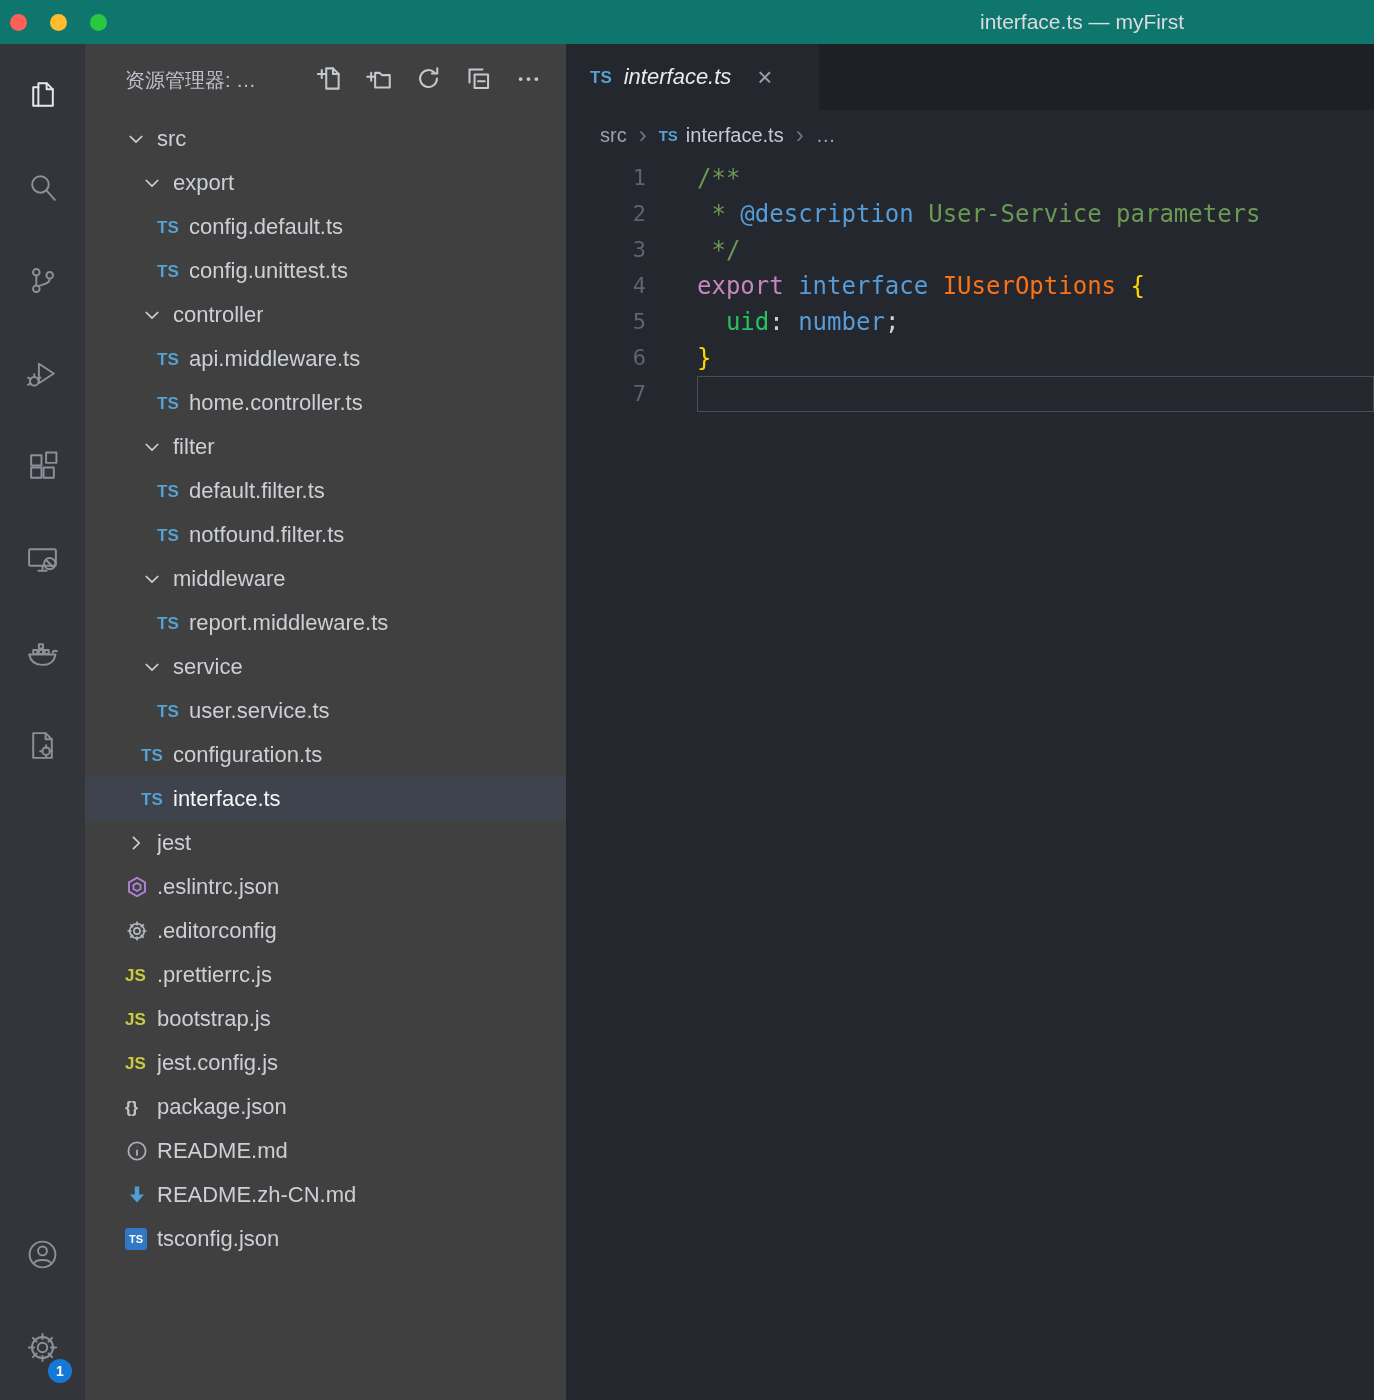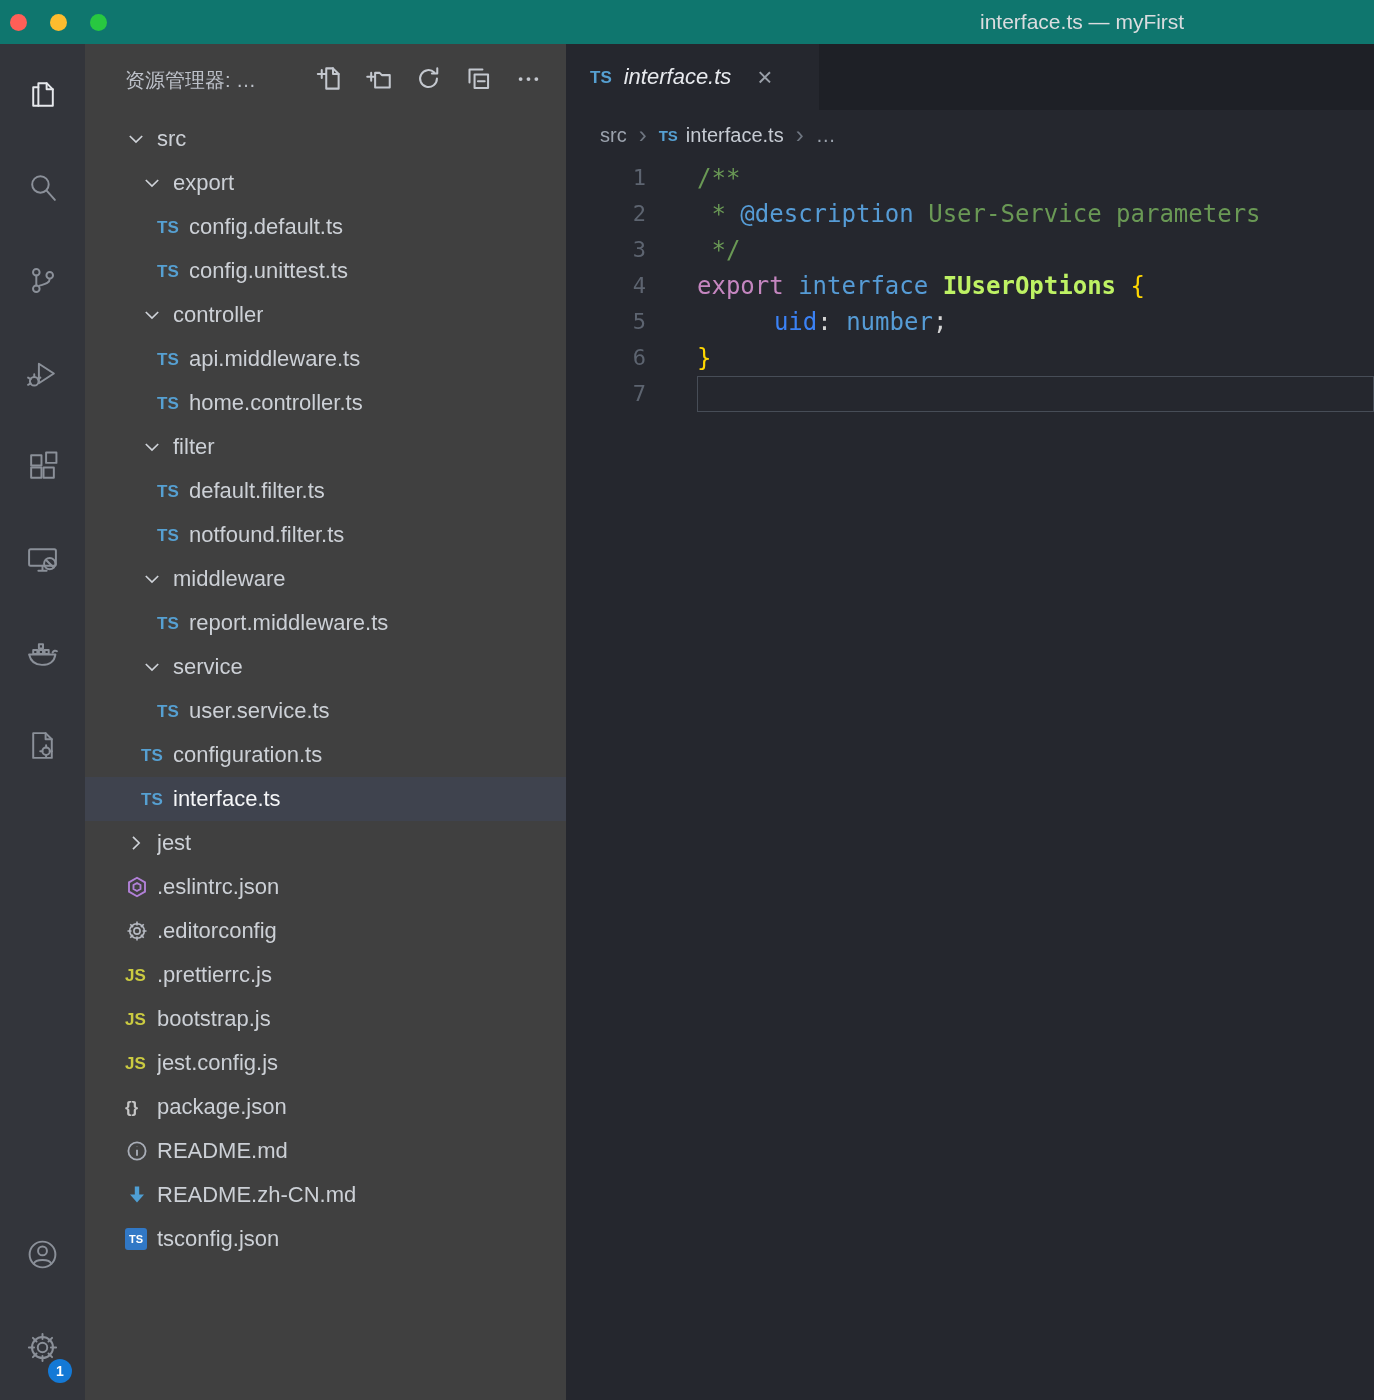--- a/index.html
+++ b/index.html
@@ -521,25 +521,25 @@
       <div class="line">
         <span class="ln">2</span>
         <span class="lc"><span style="color: rgb(106, 153, 85);"> * </span><span style="color: rgb(86, 156, 214);">@description</span><span style="color: rgb(106, 153, 85);"> User-Service parameters</span></span>
       </div>
       <div class="line">
         <span class="ln">3</span>
         <span class="lc"><span style="color: rgb(106, 153, 85);"> */</span></span>
       </div>
       <div class="line">
         <span class="ln">4</span>
-        <span class="lc"><span style="color: rgb(197, 134, 192);">export</span><span style="color: rgb(212, 212, 212);"> </span><span style="color: rgb(86, 156, 214);">interface</span><span style="color: rgb(212, 212, 212);"> </span><span style="color: #bef264; font-weight: bold;">IUserOptions</span><span style="color: rgb(212, 212, 212);"> </span><span style="color: rgb(255, 215, 0);">{</span></span>
+        <span class="lc"><span style="color: rgb(197, 134, 192);">export</span><span style="color: rgb(212, 212, 212);"> </span><span style="color: rgb(86, 156, 214);">interface</span><span style="color: rgb(212, 212, 212);"> </span><span style="color: #f97316;">IUserOptions</span><span style="color: rgb(212, 212, 212);"> </span><span style="color: rgb(255, 215, 0);">{</span></span>
       </div>
       <div class="line">
         <span class="ln">5</span>
-        <span class="lc"><span style="color: rgb(212, 212, 212);">  </span><span style="color: #3b82f6; margin-left: 48px;">uid</span><span style="color: rgb(212, 212, 212);">: </span><span style="color: rgb(86, 156, 214);">number</span><span style="color: rgb(212, 212, 212);">;</span></span>
+        <span class="lc"><span style="color: rgb(212, 212, 212);">  </span><span style="color: #22c55e;">uid</span><span style="color: rgb(212, 212, 212);">: </span><span style="color: rgb(86, 156, 214);">number</span><span style="color: rgb(212, 212, 212);">;</span></span>
       </div>
       <div class="line">
         <span class="ln">6</span>
         <span class="lc"><span style="color: rgb(255, 215, 0);">}</span></span>
       </div>
       <div class="line current">
         <span class="ln">7</span>
         <span class="lc"></span>
       </div>
     </div>

